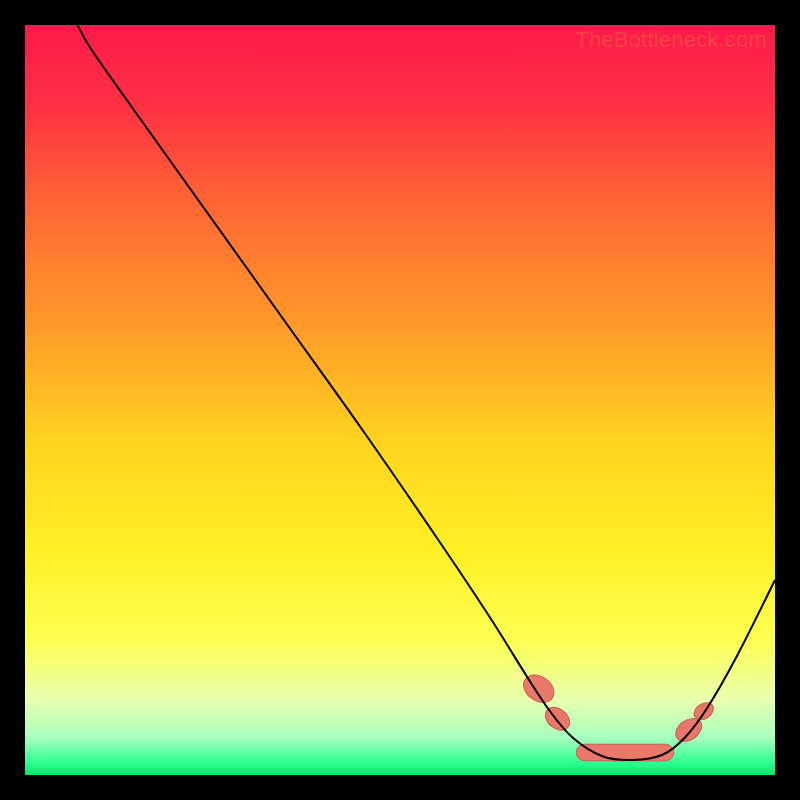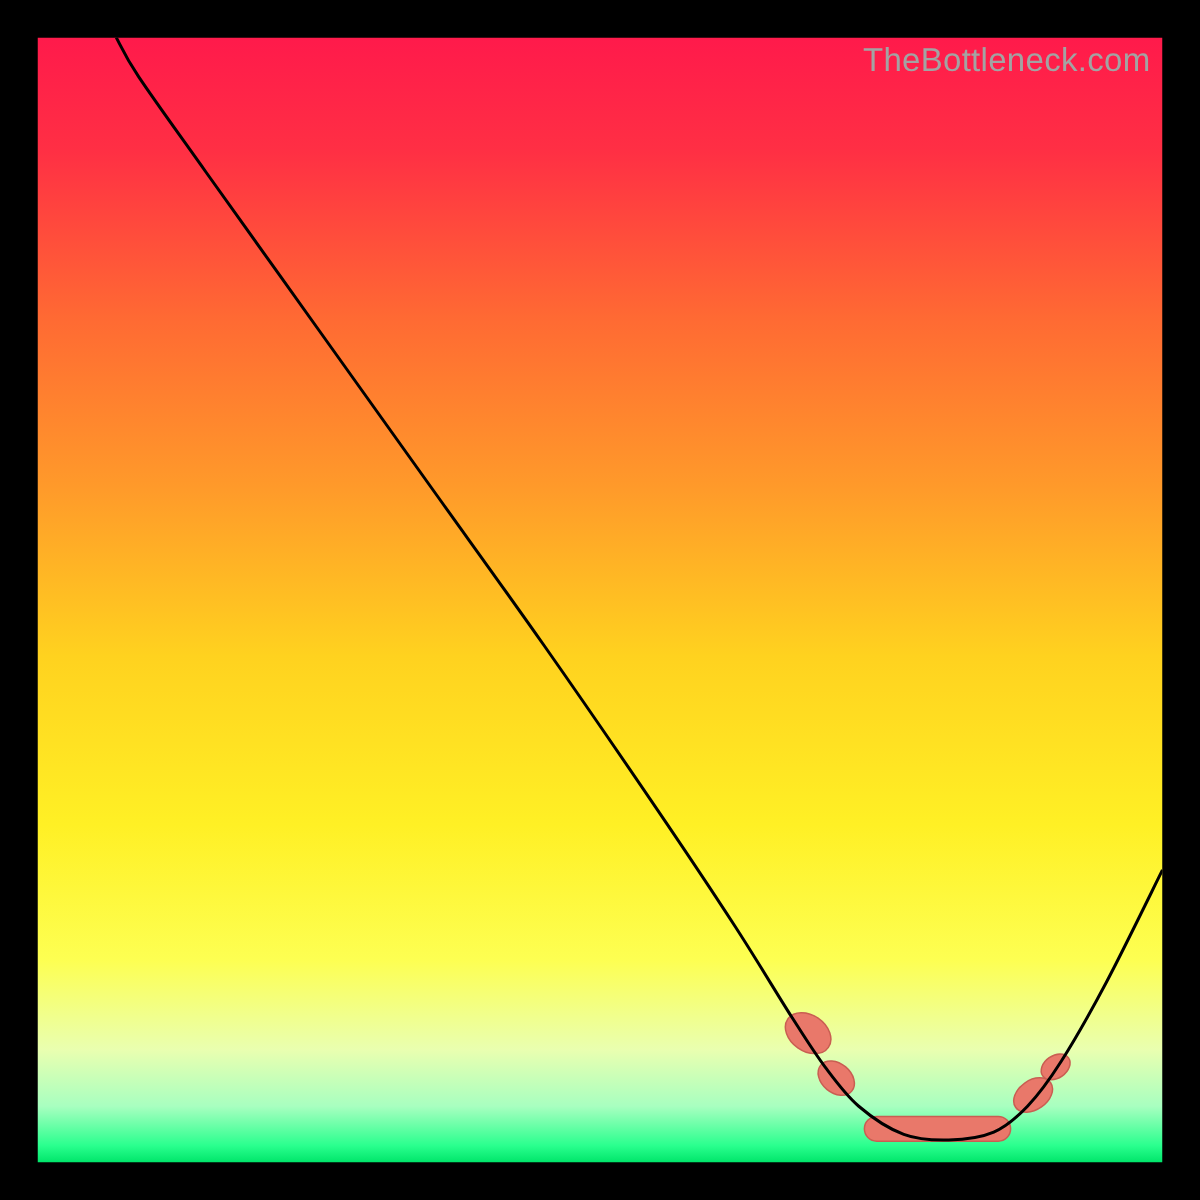--- a/index.html
+++ b/index.html
@@ -23,21 +23,21 @@
     position: absolute;
     left: 0;
     top: 0;
     width: 750px;
     height: 750px;
   }
   .watermark {
     position: absolute;
     top: 2px;
     right: 8px;
-    color: #a3a3a3;
+    color: #ef4444;
     font-size: 22px;
     font-weight: 500;
     letter-spacing: 0.2px;
     user-select: none;
     text-align: right;
   }
   svg { display: block; }
 </style>
 </head>
 <body>

